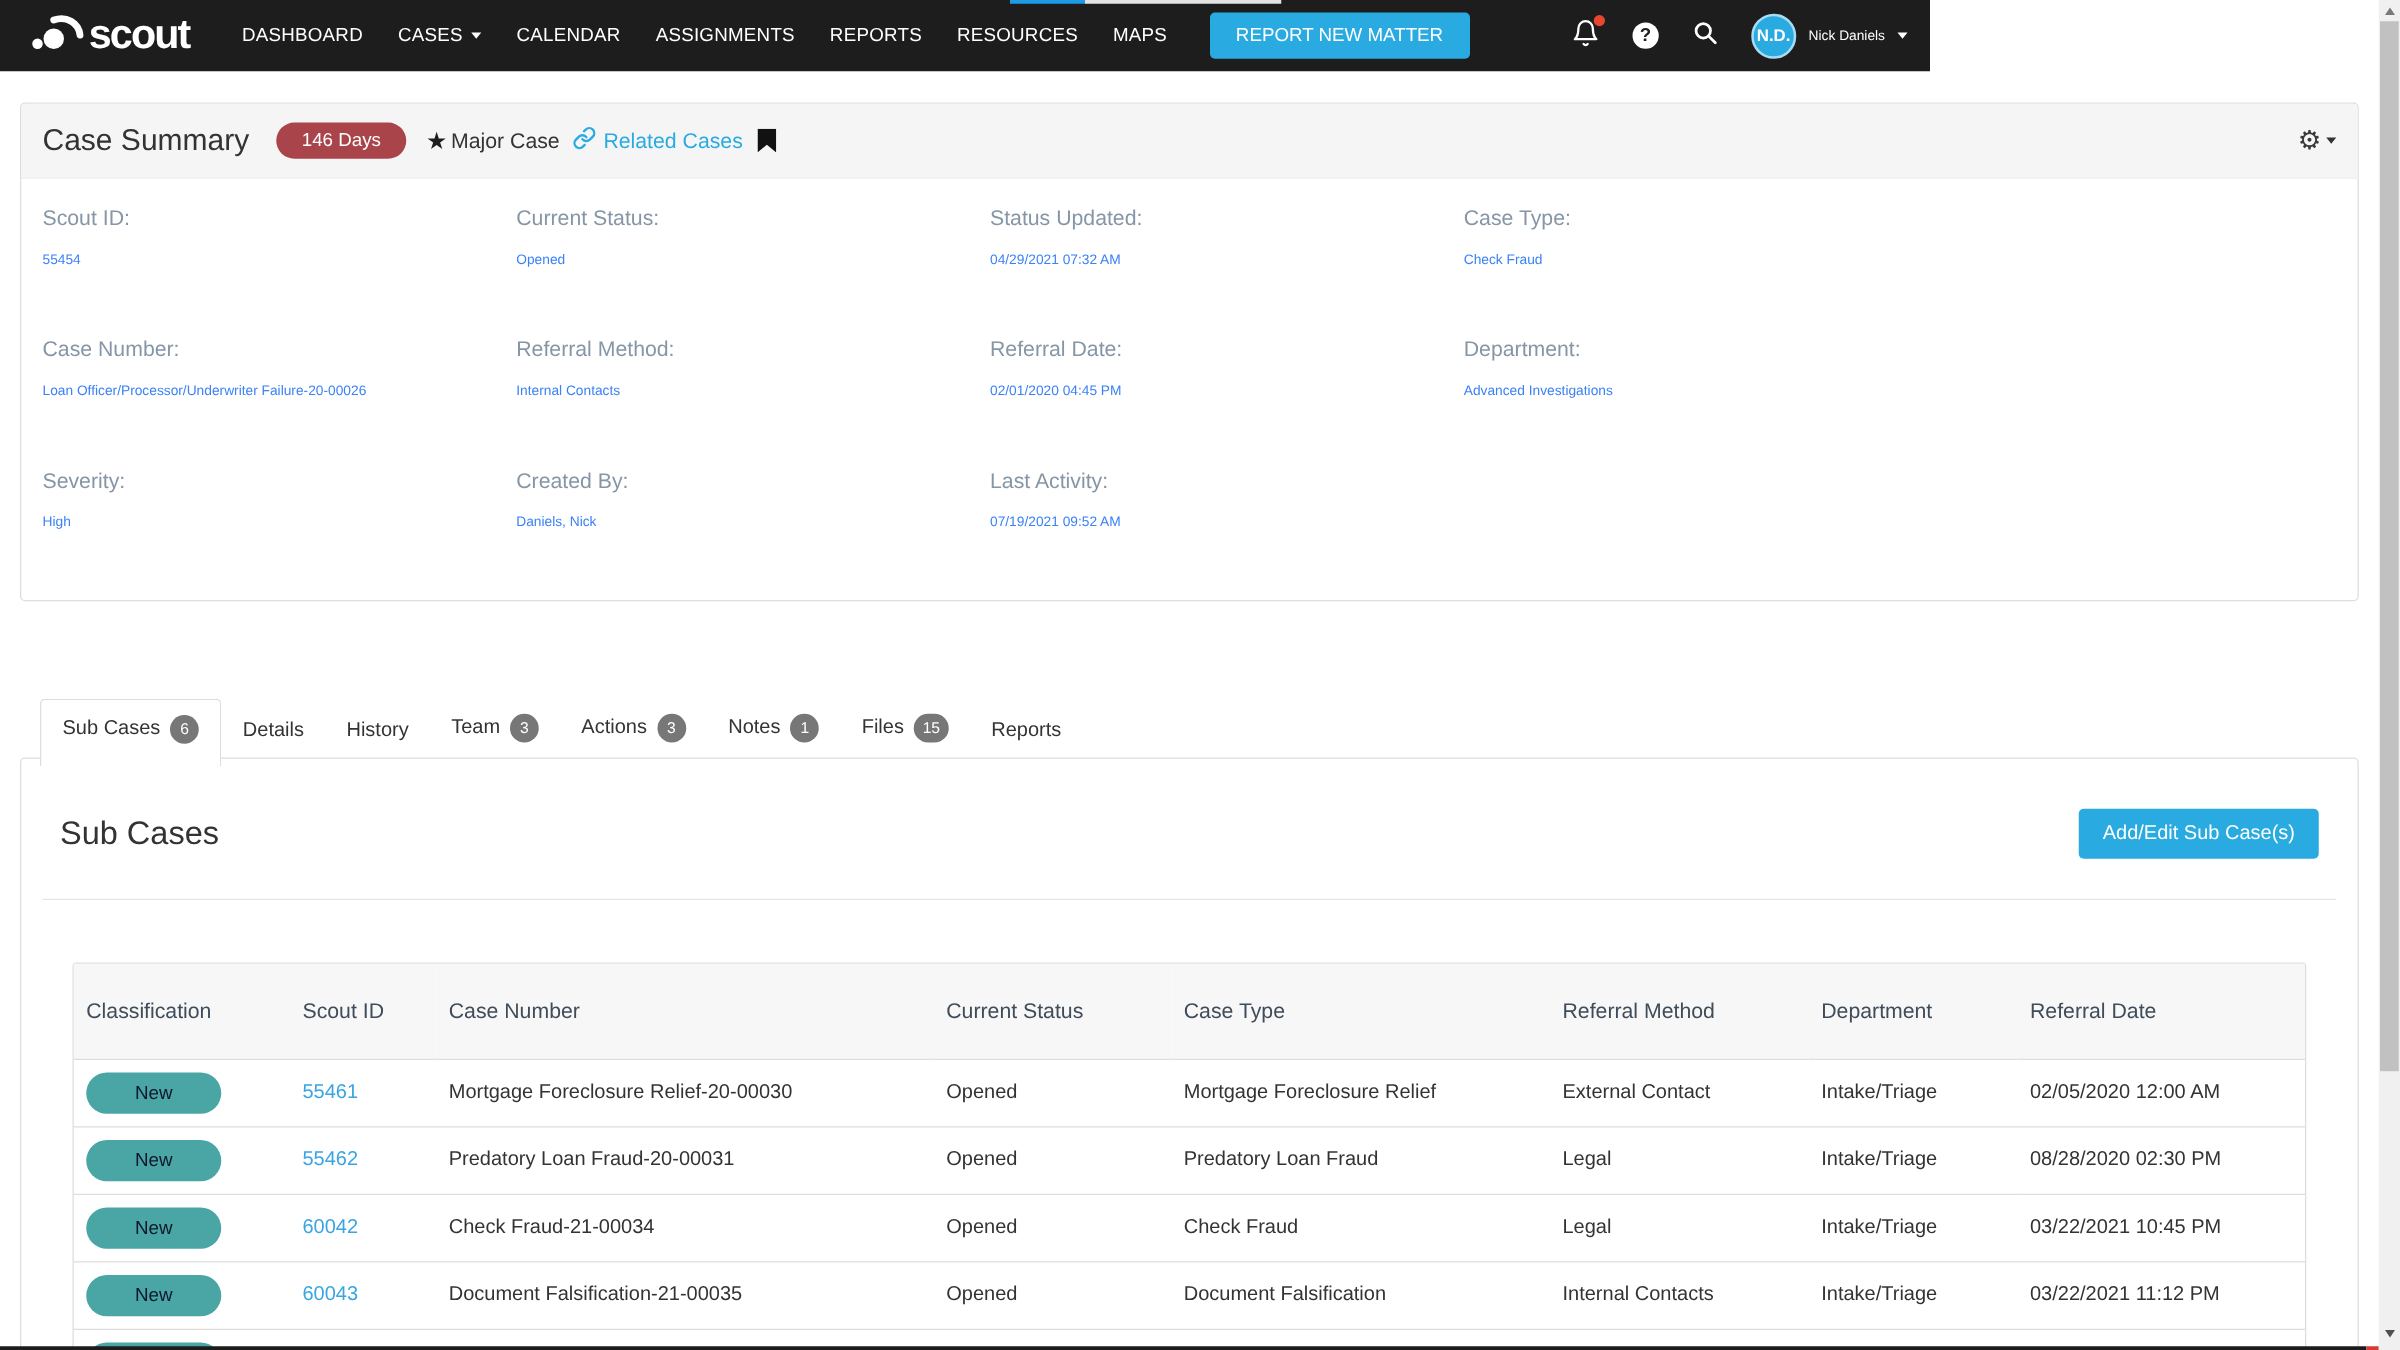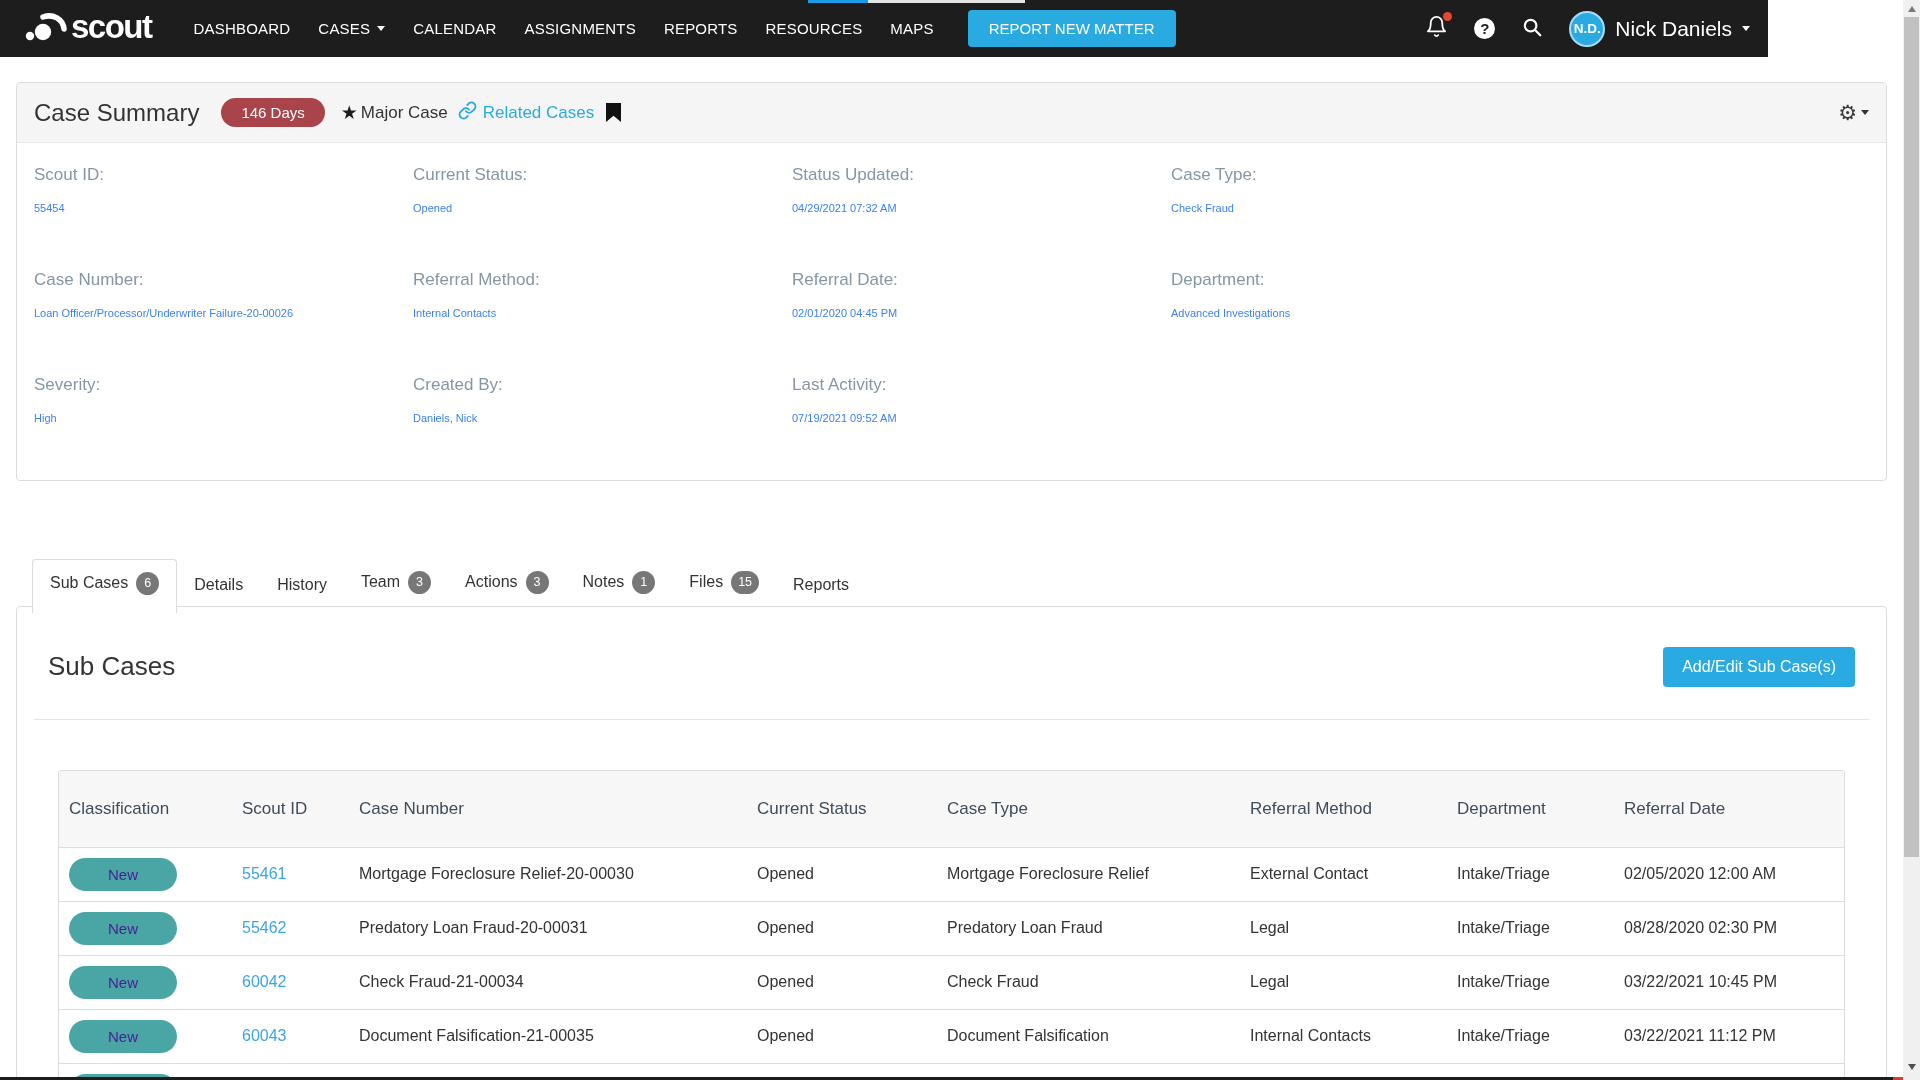--- a/index.html
+++ b/index.html
@@ -8,39 +8,39 @@
     width:1920px; height:1080px; overflow:hidden; position:relative;
     background:#fff; font-family:"Liberation Sans", sans-serif; color:#333;
   }
   
   .top-strip { position:absolute; top:0; height:3px; z-index:60; }
   .top-strip.blue { left:808px; width:60px; background:#1d9be5; }
   .top-strip.gray { left:868px; width:157px; background:#e3e3e3; }
 
   
   .navbar {
-    width:1768px; height:57px; background:#1d1d1d;
+    width:1544px; height:57px; background:#1d1d1d;
     display:flex; align-items:center; padding:0 18px 0 24px; position:relative; z-index:10;
   }
   .logo { display:flex; align-items:center; margin-right:28px; cursor:pointer; }
   .logo-text { color:#fff; font-size:33px; font-weight:700; letter-spacing:-1.5px; line-height:1; margin-left:3px; transform:translateY(-2px); }
   .nav-items { display:flex; align-items:flex-start; }
   .nav-item { color:#fff; font-size:15px; letter-spacing:.2px; padding:0 14px; line-height:57px; cursor:pointer; display:flex; align-items:center; gap:7px; white-space:nowrap; }
   .caret { width:0; height:0; border-left:4.5px solid transparent; border-right:4.5px solid transparent; border-top:5px solid currentColor; display:inline-block; }
   .report-btn {
     background:#29abe2; color:#fff; border:none; border-radius:4px; height:37px;
     padding:0 21px; font-size:15px; font-family:inherit; margin-left:20px; cursor:pointer; white-space:nowrap;
   }
   .nav-right { margin-left:auto; display:flex; align-items:center; gap:26px; }
   .icon-btn { position:relative; display:flex; align-items:center; cursor:pointer; }
   .bell-dot { position:absolute; top:-3px; right:-4px; width:9px; height:9px; border-radius:50%; background:#e8472f; }
   .help-circle { width:21px; height:21px; border-radius:50%; background:#fff; color:#1d1d1d; font-weight:700; font-size:15px; display:flex; align-items:center; justify-content:center; }
   .user-menu { display:flex; align-items:center; gap:10px; cursor:pointer; }
   .avatar { width:36px; height:36px; border-radius:50%; background:#29abe2; border:2px solid #a8dcf5; color:#fff; font-size:13.5px; font-weight:700; display:flex; align-items:center; justify-content:center; }
-  .user-name { color:#fff; font-size:21px; }
+  .user-name { color:#fff; font-size:11px; }
   .user-menu .caret { color:#fff; }
 
   
   .content { width:1903px; padding:0 16px; }
 
   
   .panel { margin-top:25px; border:1px solid #ddd; border-radius:4px; background:#fff; }
   .panel-heading { background:#f5f5f5; border-bottom:1px solid #e9e9e9; border-radius:4px 4px 0 0; padding:15px 17px; display:flex; align-items:center; }
   .panel-title { font-size:24px; color:#333; font-weight:400; }
   .days-badge { background:#a9444a; color:#fff; font-size:15px; border-radius:16px; padding:6px 20px; margin-left:22px; }
@@ -73,21 +73,21 @@
   .table-wrap { margin:50px 41px 0; }
   table.sc-table { width:100%; border-collapse:separate; border-spacing:0; border:1px solid #ddd; border-radius:3px; table-layout:fixed; }
   .sc-table th {
     background:#f7f7f7; font-weight:400; font-size:17px; color:#3f4c5a; text-align:left;
     padding:28px 10px; border-bottom:1px solid #ddd; white-space:nowrap; overflow:hidden; cursor:pointer;
   }
   .sc-table td { font-size:16px; color:#333; padding:10px; border-bottom:1px solid #ddd; white-space:nowrap; overflow:hidden; }
   .sc-table tr:last-child td { border-bottom:1px solid #ddd; }
   .badge-new {
     display:inline-block; width:108px; text-align:center; padding:7px 0; border-radius:17px;
-    background:#4aa5a5; color:#4c1d95; font-size:15px; line-height:19px;
+    background:#4aa5a5; color:#0f172a; font-size:15px; line-height:19px;
   }
   .scout-link { color:#3aa5e3; cursor:pointer; text-decoration:none; }
 
   
   .scrollbar { position:absolute; top:0; right:0; width:17px; height:1080px; background:#f0f0f0; z-index:70; }
   .sb-arrow { position:absolute; left:0; width:17px; height:17px; display:flex; align-items:center; justify-content:center; cursor:pointer; }
   .sb-arrow.up { top:0; }
   .sb-arrow.down { bottom:5px; }
   .tri-up { width:0; height:0; border-left:4.5px solid transparent; border-right:4.5px solid transparent; border-bottom:6px solid #7a7a7a; }
   .tri-down { width:0; height:0; border-left:4.5px solid transparent; border-right:4.5px solid transparent; border-top:6px solid #505050; }

